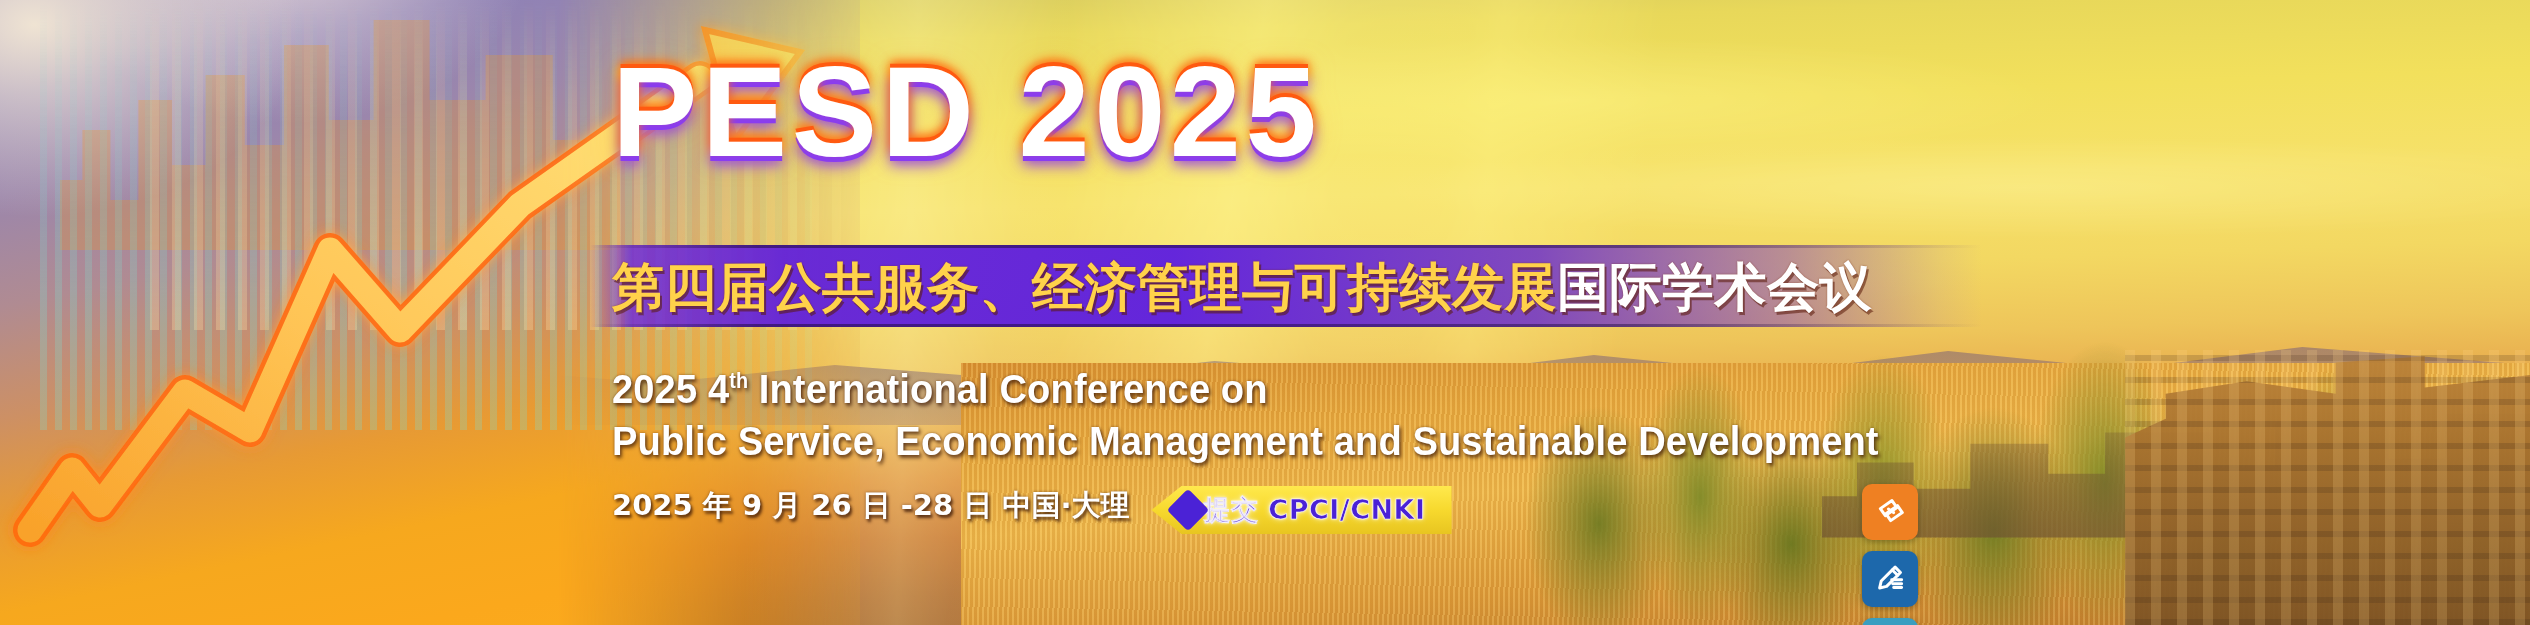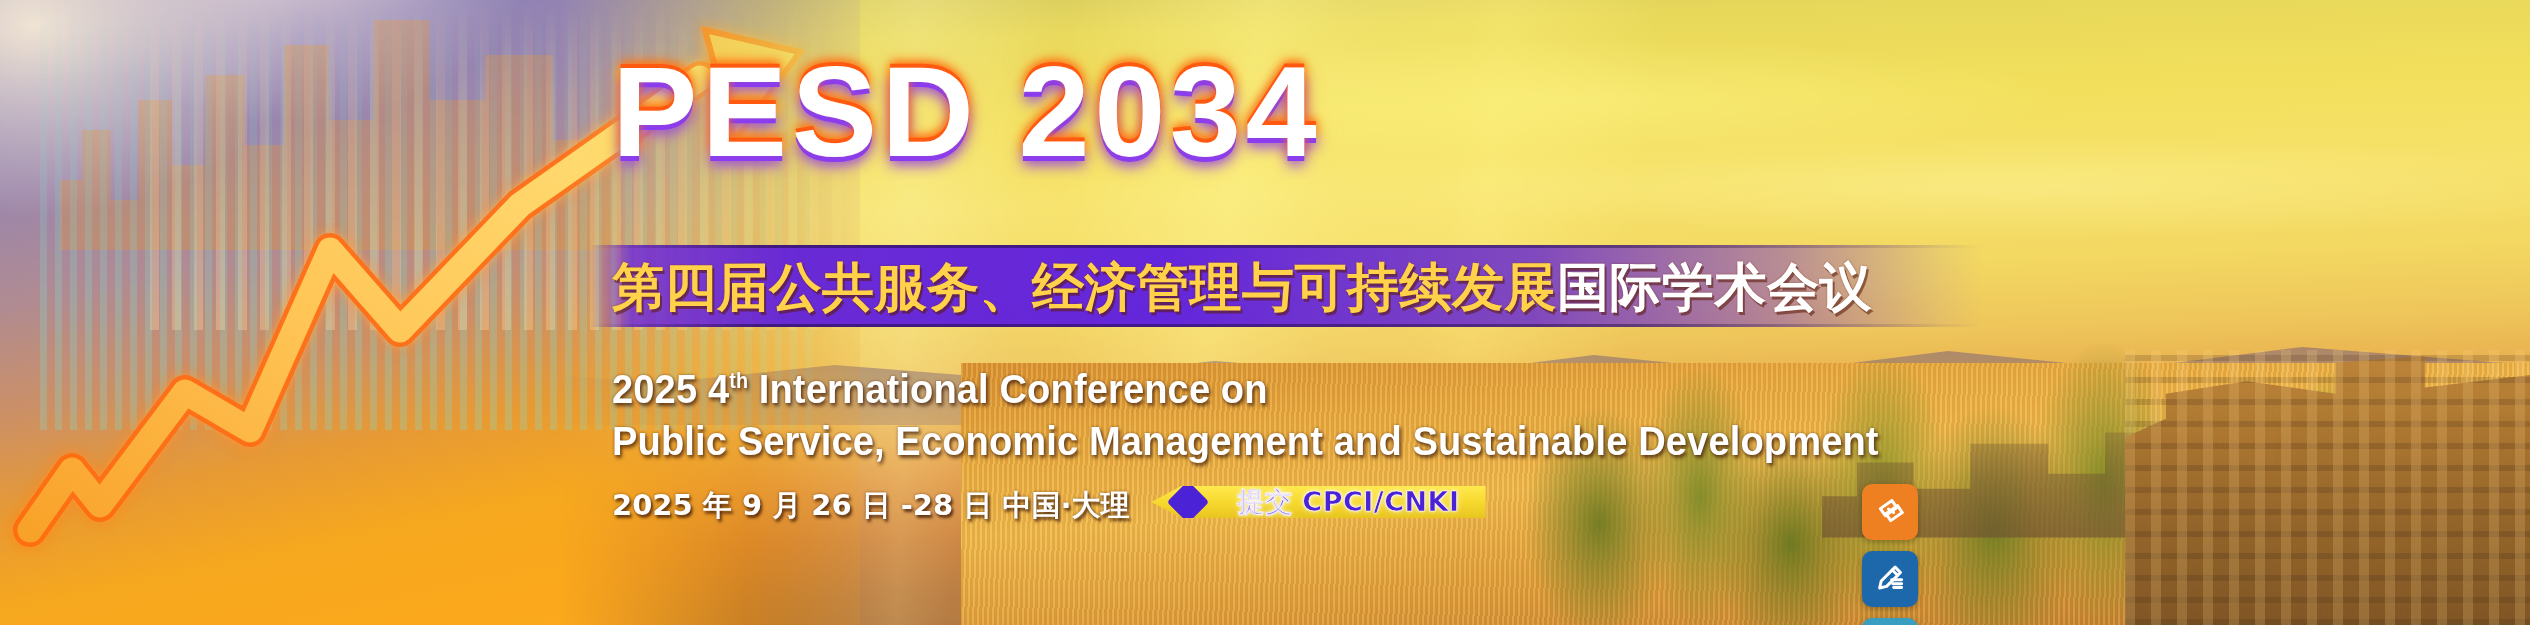--- a/index.html
+++ b/index.html
@@ -212,21 +212,21 @@
   .en sup{font-size:.52em;vertical-align:super;line-height:0;}
 
   .daterow{position:absolute;left:0;top:486px;display:flex;align-items:flex-start;gap:22px;}
   .date{
     color:#ffffff;font-weight:700;font-size:29px;white-space:nowrap;
     font-family:"DejaVu Sans","Liberation Sans",sans-serif;
     text-shadow:2px 3px 3px rgba(60,25,8,.75),0 0 3px rgba(80,35,10,.6);
   }
   .badge{
     position:relative;display:flex;align-items:center;gap:12px;
-    height:32px;padding:0 26px 0 86px;
+    height:48px;padding:0 26px 0 52px;
     background:linear-gradient(180deg,#ffe94d 0%,#f7d92e 50%,#e8c520 100%);
     clip-path:polygon(30px 0,100% 0,100% 100%,30px 100%,0 50%);
     box-shadow:0 2px 5px rgba(80,40,0,.35);
   }
   .badge-dia{
     position:absolute;left:22px;top:50%;width:30px;height:30px;
     transform:translateY(-50%) rotate(45deg);
     background:#4b22d6;border-radius:4px;
   }
   .badge-txt{
@@ -288,21 +288,21 @@
                  L400,330 L520,205 L700,78" stroke="#ff6a10" stroke-width="34" fill="none" stroke-linejoin="round" stroke-linecap="round" opacity=".9"></path>
         <path d="M30,530 L72,470 L100,505 L185,392 L250,430 L330,250
                  L400,330 L520,205 L700,78" stroke="url(#ag)" stroke-width="25" fill="none" stroke-linejoin="round" stroke-linecap="round"></path>
         <path d="M705,30 L800,52 L735,140 Z" fill="url(#ag)" stroke="#ff6a10" stroke-width="6"></path>
       </g>
     </svg>
   </div>
 
   <div class="content">
 
-    <div class="pesd">PESD 2034</div>
+    <div class="pesd">PESD 2025</div>
 
     <div class="cnbar"></div>
 
     <div class="cn-title">
       <span class="cn-gold">第四届公共服务、经济管理与可持续发展</span><span class="cn-white">国际学术会议</span>
     </div>
 
     <div class="en en1"><span>2025 4</span><sup>th</sup><span> International Conference on</span></div>
 
     <div class="en en2">Public Service, Economic Management and Sustainable Development</div>

